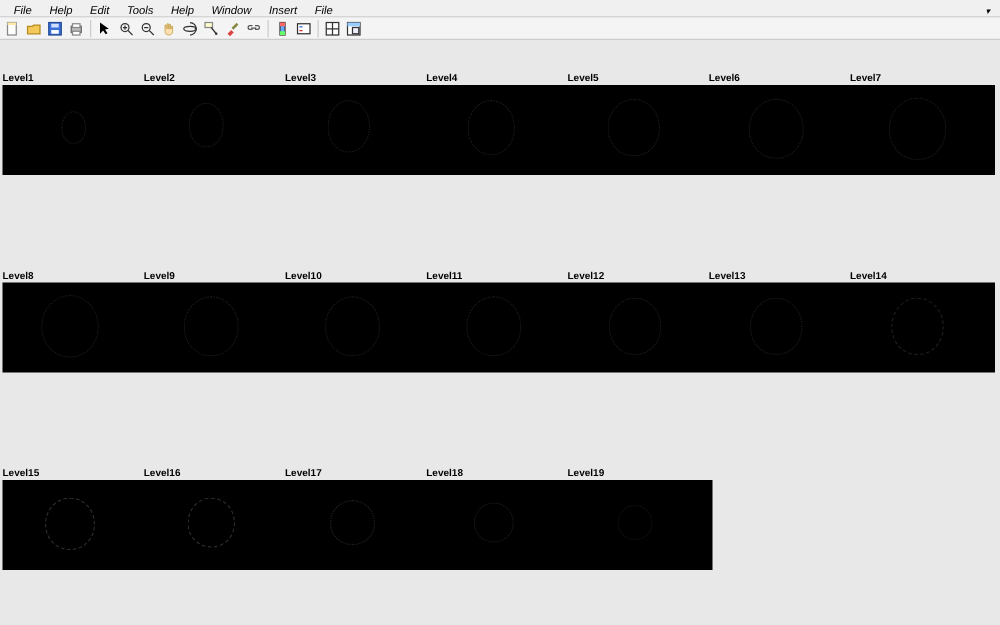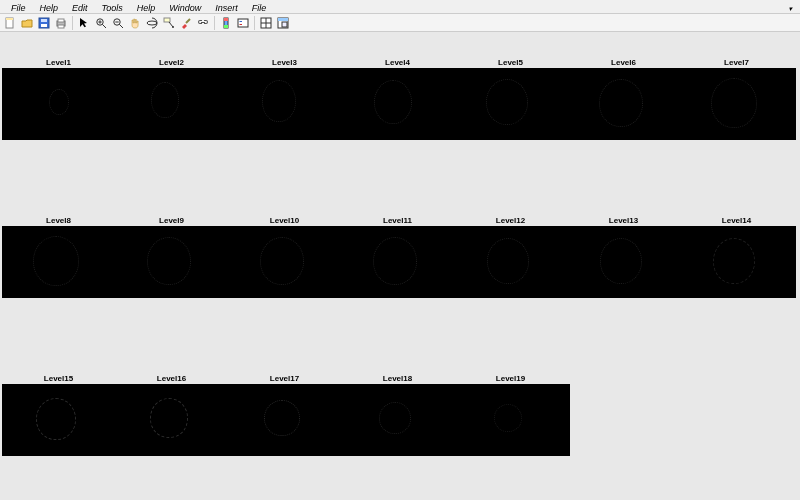--- a/index.html
+++ b/index.html
@@ -8,21 +8,21 @@
   .menubar .menu-item { padding: 0 7px; cursor: default; }
   .menubar .spacer { flex: 1; }
   .menubar .dropdown-arrow { font-size: 7px; color:#000; padding-right:4px; }
   .toolbar { display: flex; align-items: center; height: 18px; background: #f4f4f4; border-bottom: 1px solid #ccc; padding: 0 2px; gap: 1px; }
   .tool { width: 16px; height: 16px; display: flex; align-items: center; justify-content: center; border: 1px solid transparent; border-radius: 2px; }
   .tool svg { width: 12px; height: 12px; display:block; }
   .sep { width: 1px; height: 14px; background: #ccc; margin: 0 2px; }
   .figure-area { position: relative; width: 800px; height: 468px; background: #e8e8e8; }
   .row { position: absolute; left: 0; width: 800px; }
   .row-titles { display: flex; font-size: 8px; font-weight: bold; color:#000; }
-  .title-cell { width: 113px; text-align: center; }
+  .title-cell { width: 113px; }
   .row-strip { position: absolute; background: #000; height: 72px; left: 2px; }
   
   .shape { position: absolute; width: 34px; height: 40px; border: 1px dotted rgba(120,120,120,0.25); border-radius: 50% 50% 48% 48%; }
   .shape.small { width: 20px; height: 26px; transform: translate(7px,7px); }
   .black-cell { position: absolute; top:0; width: 113px; height: 72px; }
 </style>
 </head>
 <body>
 
 <div class="menubar">

